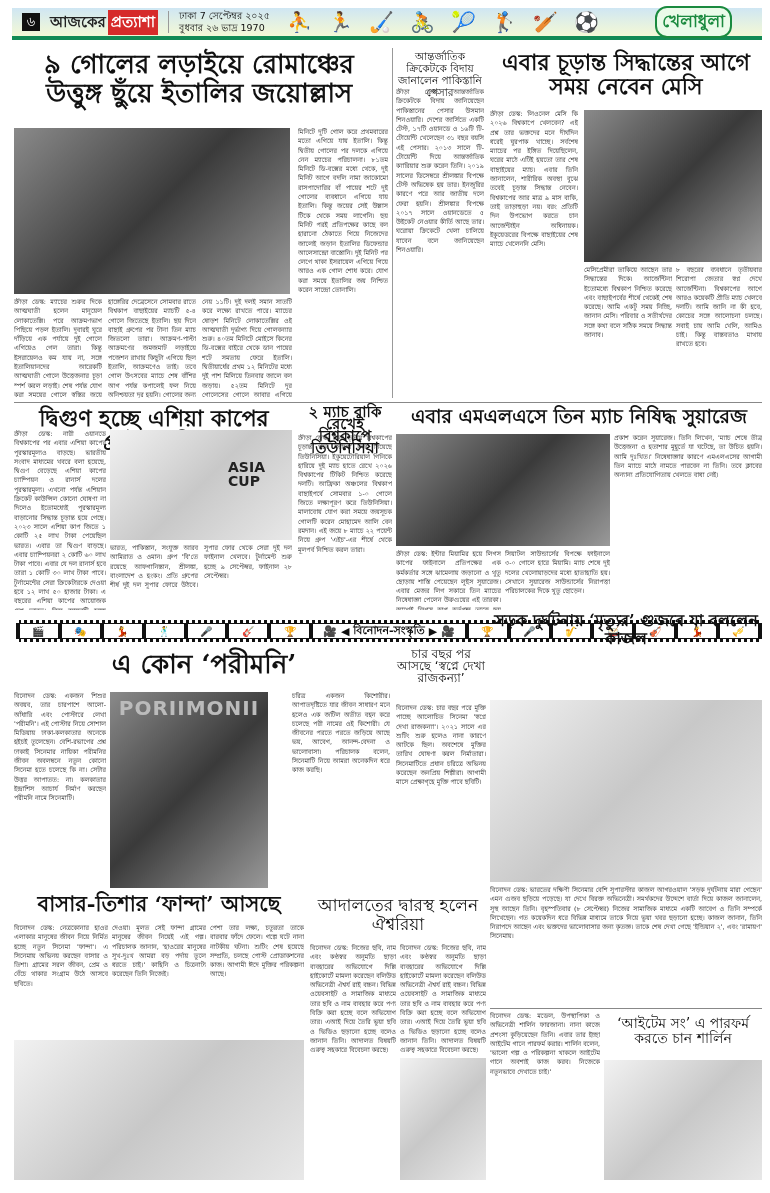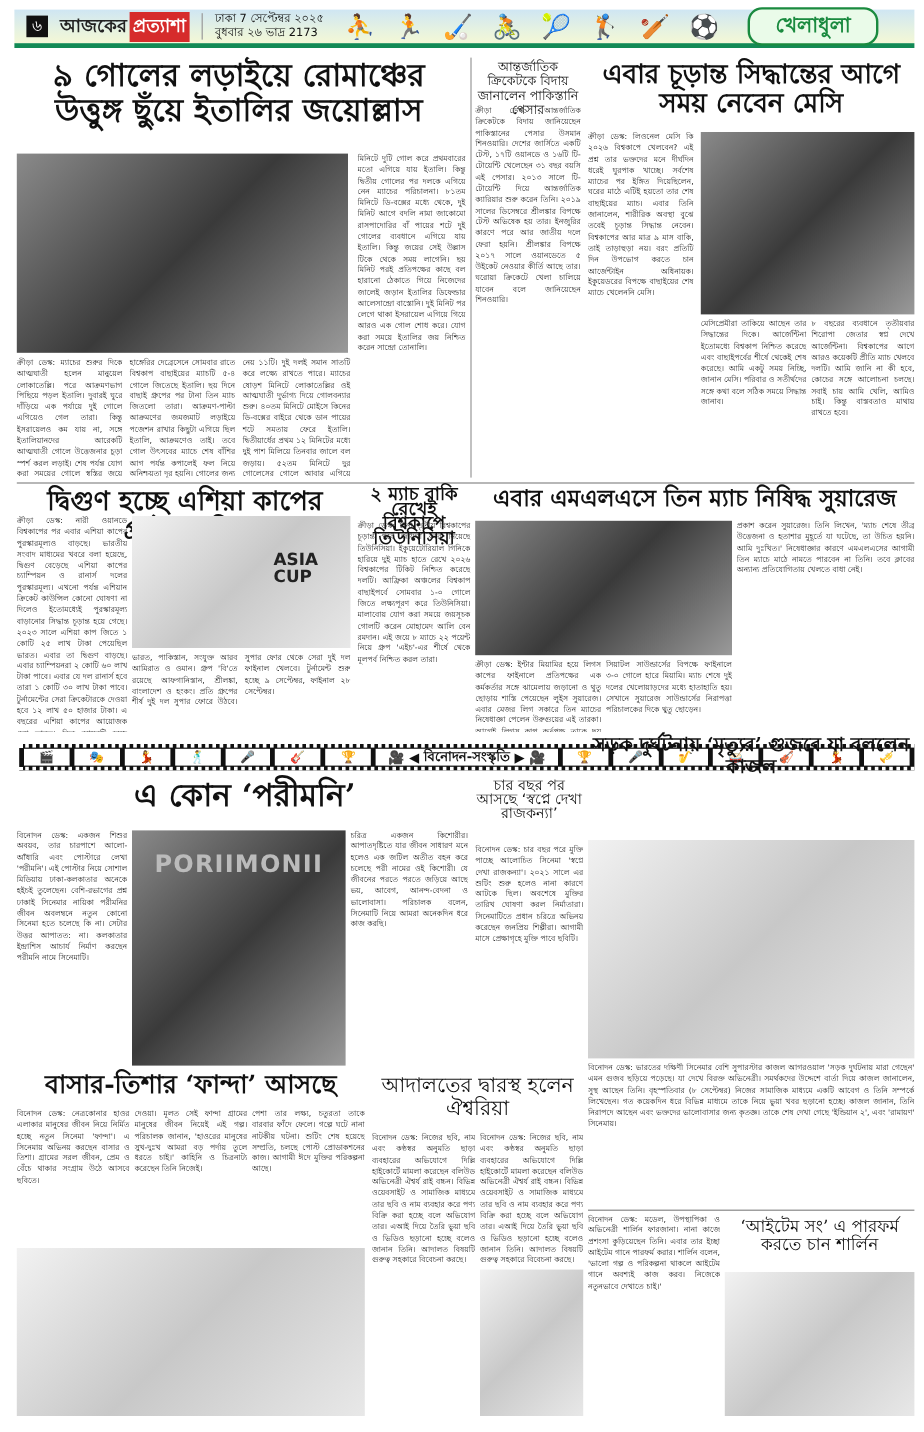--- a/index.html
+++ b/index.html
@@ -5,21 +5,21 @@
 *{box-sizing:border-box;margin:0;padding:0}
 body{width:770px;height:1193px;background:#fff;font-family:"DejaVu Sans",sans-serif;color:#111;overflow:hidden;position:relative}
 .masthead{position:absolute;left:12px;top:8px;width:750px;height:32px;background:linear-gradient(#cfe6f3,#e6f2e1 60%,#f4f8d6);border-bottom:4px solid #138a55;display:flex;align-items:center}
 .pgno{background:#111;color:#fff;font-size:13px;width:18px;height:18px;display:flex;align-items:center;justify-content:center;margin-left:10px}
 .logo{font-family:"DejaVu Serif",serif;font-weight:bold;font-size:15px;color:#222;margin-left:10px;display:flex;align-items:center}
 .logo .red{background:#d62b2b;color:#fff;padding:0 3px;margin-left:2px}
 .sep{width:1px;height:22px;background:#999;margin:0 10px}
 .dateblk{font-size:9.5px;line-height:12px}
 .sports{display:flex;gap:16px;margin-left:18px;font-size:20px}
 .sports span:nth-child(1){color:#e87e4c}.sports span:nth-child(2){color:#1a9a4a}.sports span:nth-child(3){color:#3b3b7a}.sports span:nth-child(4){color:#f06aa0}.sports span:nth-child(5){color:#e9a21a}.sports span:nth-child(6){color:#2d8fd0}.sports span:nth-child(7){color:#e8866a}.sports span:nth-child(8){color:#1a64b0}
-.section-tag{margin-left:auto;margin-right:30px;border:2px solid #1a8a3f;border-radius:12px;color:#1a8a3f;font-weight:bold;font-size:17px;padding:0 21px;background:#eafbe9}
+.section-tag{margin-left:auto;margin-right:30px;border:2px solid #1a8a3f;border-radius:12px;color:#1a8a3f;font-weight:bold;font-size:17px;padding:0 5px;background:#eafbe9}
 .abs{position:absolute}
 .h1{font-family:"DejaVu Serif",serif;font-weight:bold;text-align:center;line-height:1.1}
 .col{font-size:6.4px;line-height:9.3px;text-align:justify;color:#222}
 .photo{background:linear-gradient(135deg,#8a8a8a,#3a3a3a 50%,#9a9a9a);position:absolute;display:flex;align-items:center;justify-content:center;color:#ddd;font-size:9px}
 .photo.light{background:linear-gradient(135deg,#f2f2f2,#c8c8c8 50%,#e8e8e8)}
 .rule-v{position:absolute;width:1px;background:#999}
 .rule-h{position:absolute;height:1px;background:#888}
 .filmstrip{position:absolute;left:16px;top:620px;width:746px;height:22px;background:#111;display:flex;align-items:center;padding:0 4px;gap:4px;border-top:3px dotted #fff;border-bottom:3px dotted #fff}
 .frame{background:#fff;height:14px;flex:1;display:flex;align-items:center;justify-content:center;font-size:10px}
 .frame.center{flex:4;font-size:11px;font-weight:bold}
@@ -30,21 +30,21 @@
 
 <div class="masthead">
   <div class="pgno">৬</div>
   <div class="logo">
     <span>আজকের</span>
     <span class="red">প্রত্যাশা</span>
   </div>
   <div class="sep"></div>
   <div class="dateblk">
     <div>ঢাকা 7 সেপ্টেম্বর ২০২৫</div>
-    <div>বুধবার ২৬ ভাদ্র 2173</div>
+    <div>বুধবার ২৬ ভাদ্র 1970</div>
   </div>
   <div class="sports">
     <span>⛹</span>
     <span>🏃</span>
     <span>🏑</span>
     <span>🚴</span>
     <span>🎾</span>
     <span>🏌</span>
     <span>🏏</span>
     <span>⚽</span>
@@ -103,21 +103,21 @@
   <div class="frame">🎤</div>
   <div class="frame">🎷</div>
   <div class="frame">🥁</div>
   <div class="frame">🎻</div>
   <div class="frame">💃</div>
   <div class="frame">🎺</div>
 </div>
 
 <div class="abs h1" style="left:14px;top:650px;width:380px;font-size:26px">এ কোন ‘পরীমনি’</div>
 <div class="abs col" style="left:14px;top:692px;width:92px;height:196px;overflow:hidden">বিনোদন ডেস্ক: একজন শিশুর অবয়ব, তার চারপাশে আলো-আঁধারি এবং পোস্টারে লেখা 'পরীমনি'। এই পোস্টার নিয়ে সোশাল মিডিয়ায় ঢাকা-কলকাতার অনেকে হইচই তুলেছেন। বেশি-রভাগের প্রশ্ন ঢাকাই সিনেমার নায়িকা পরীমনির জীবন অবলম্বনে নতুন কোনো সিনেমা হতে চলেছে কি না। সেটার উত্তর আপাতত: না। কলকাতার ইন্দ্রাশিস আচার্য নির্মাণ করছেন পরীমনি নামে সিনেমাটি।</div>
-<div class="photo" style="left:110px;top:692px;width:178px;height:196px;align-items:flex-start;padding-top:16px">
+<div class="photo" style="left:110px;top:692px;width:158px;height:196px;align-items:flex-start;padding-top:4px">
   <span style="font-size:20px;font-weight:bold;color:#bbb;letter-spacing:1px">PORIIMONII</span>
 </div>
 <div class="abs col" style="left:292px;top:692px;width:98px;height:196px;overflow:hidden">চরিত্র একজন কিশোরীর। আপাতদৃষ্টিতে যার জীবন সাধারণ মনে হলেও এক জটিল অতীত বহন করে চলেছে পরী নামের ওই কিশোরী। যে জীবনের পরতে পরতে জড়িয়ে আছে ভয়, আবেগ, আনন্দ-বেদনা ও ভালোবাসা। পরিচালক বলেন, সিনেমাটি নিয়ে আমরা অনেকদিন ধরে কাজ করছি।</div>
 
 <div class="abs side-h" style="left:396px;top:648px;width:90px;font-size:12px">চার বছর পর আসছে ‘স্বপ্নে দেখা রাজকন্যা’</div>
 <div class="abs col" style="left:396px;top:704px;width:90px;height:212px;overflow:hidden">বিনোদন ডেস্ক: চার বছর পরে মুক্তি পাচ্ছে আলোচিত সিনেমা 'স্বপ্নে দেখা রাজকন্যা'। ২০২১ সালে এর শুটিং শুরু হলেও নানা কারণে আটকে ছিল। অবশেষে মুক্তির তারিখ ঘোষণা করল নির্মাতারা। সিনেমাটিতে প্রধান চরিত্রে অভিনয় করেছেন জনপ্রিয় শিল্পীরা। আগামী মাসে প্রেক্ষাগৃহে মুক্তি পাবে ছবিটি।</div>
 
 <div class="abs h1" style="left:490px;top:612px;width:272px;font-size:16px">সড়ক দুর্ঘটনায় ‘মৃত্যুর’ গুজবে যা বললেন কাজল</div>
 <div class="photo light" style="left:490px;top:700px;width:272px;height:182px"></div>
 <div class="abs col" style="left:490px;top:886px;width:272px;height:120px;overflow:hidden">বিনোদন ডেস্ক: ভারতের দক্ষিণী সিনেমার বেশি সুপারস্টার কাজল আগরওয়াল 'সড়ক দুর্ঘটনায় মারা গেছেন' এমন গুজব ছড়িয়ে পড়েছে। যা দেখে বিরক্ত অভিনেত্রী। সমর্থকদের উদ্দেশে বার্তা দিয়ে কাজল জানালেন, সুস্থ আছেন তিনি। বৃহস্পতিবার (৮ সেপ্টেম্বর) নিজের সামাজিক মাধ্যমে একটি আবেগ ও তিনি সম্পর্কে লিখেছেন। গত কয়েকদিন ধরে বিভিন্ন মাধ্যমে তাকে নিয়ে ভুয়া খবর ছড়ানো হচ্ছে। কাজল জানান, তিনি নিরাপদে আছেন এবং ভক্তদের ভালোবাসার জন্য কৃতজ্ঞ। তাকে শেষ দেখা গেছে 'ইন্ডিয়ান ২', এবং 'রামায়ণ' সিনেমায়।</div>

